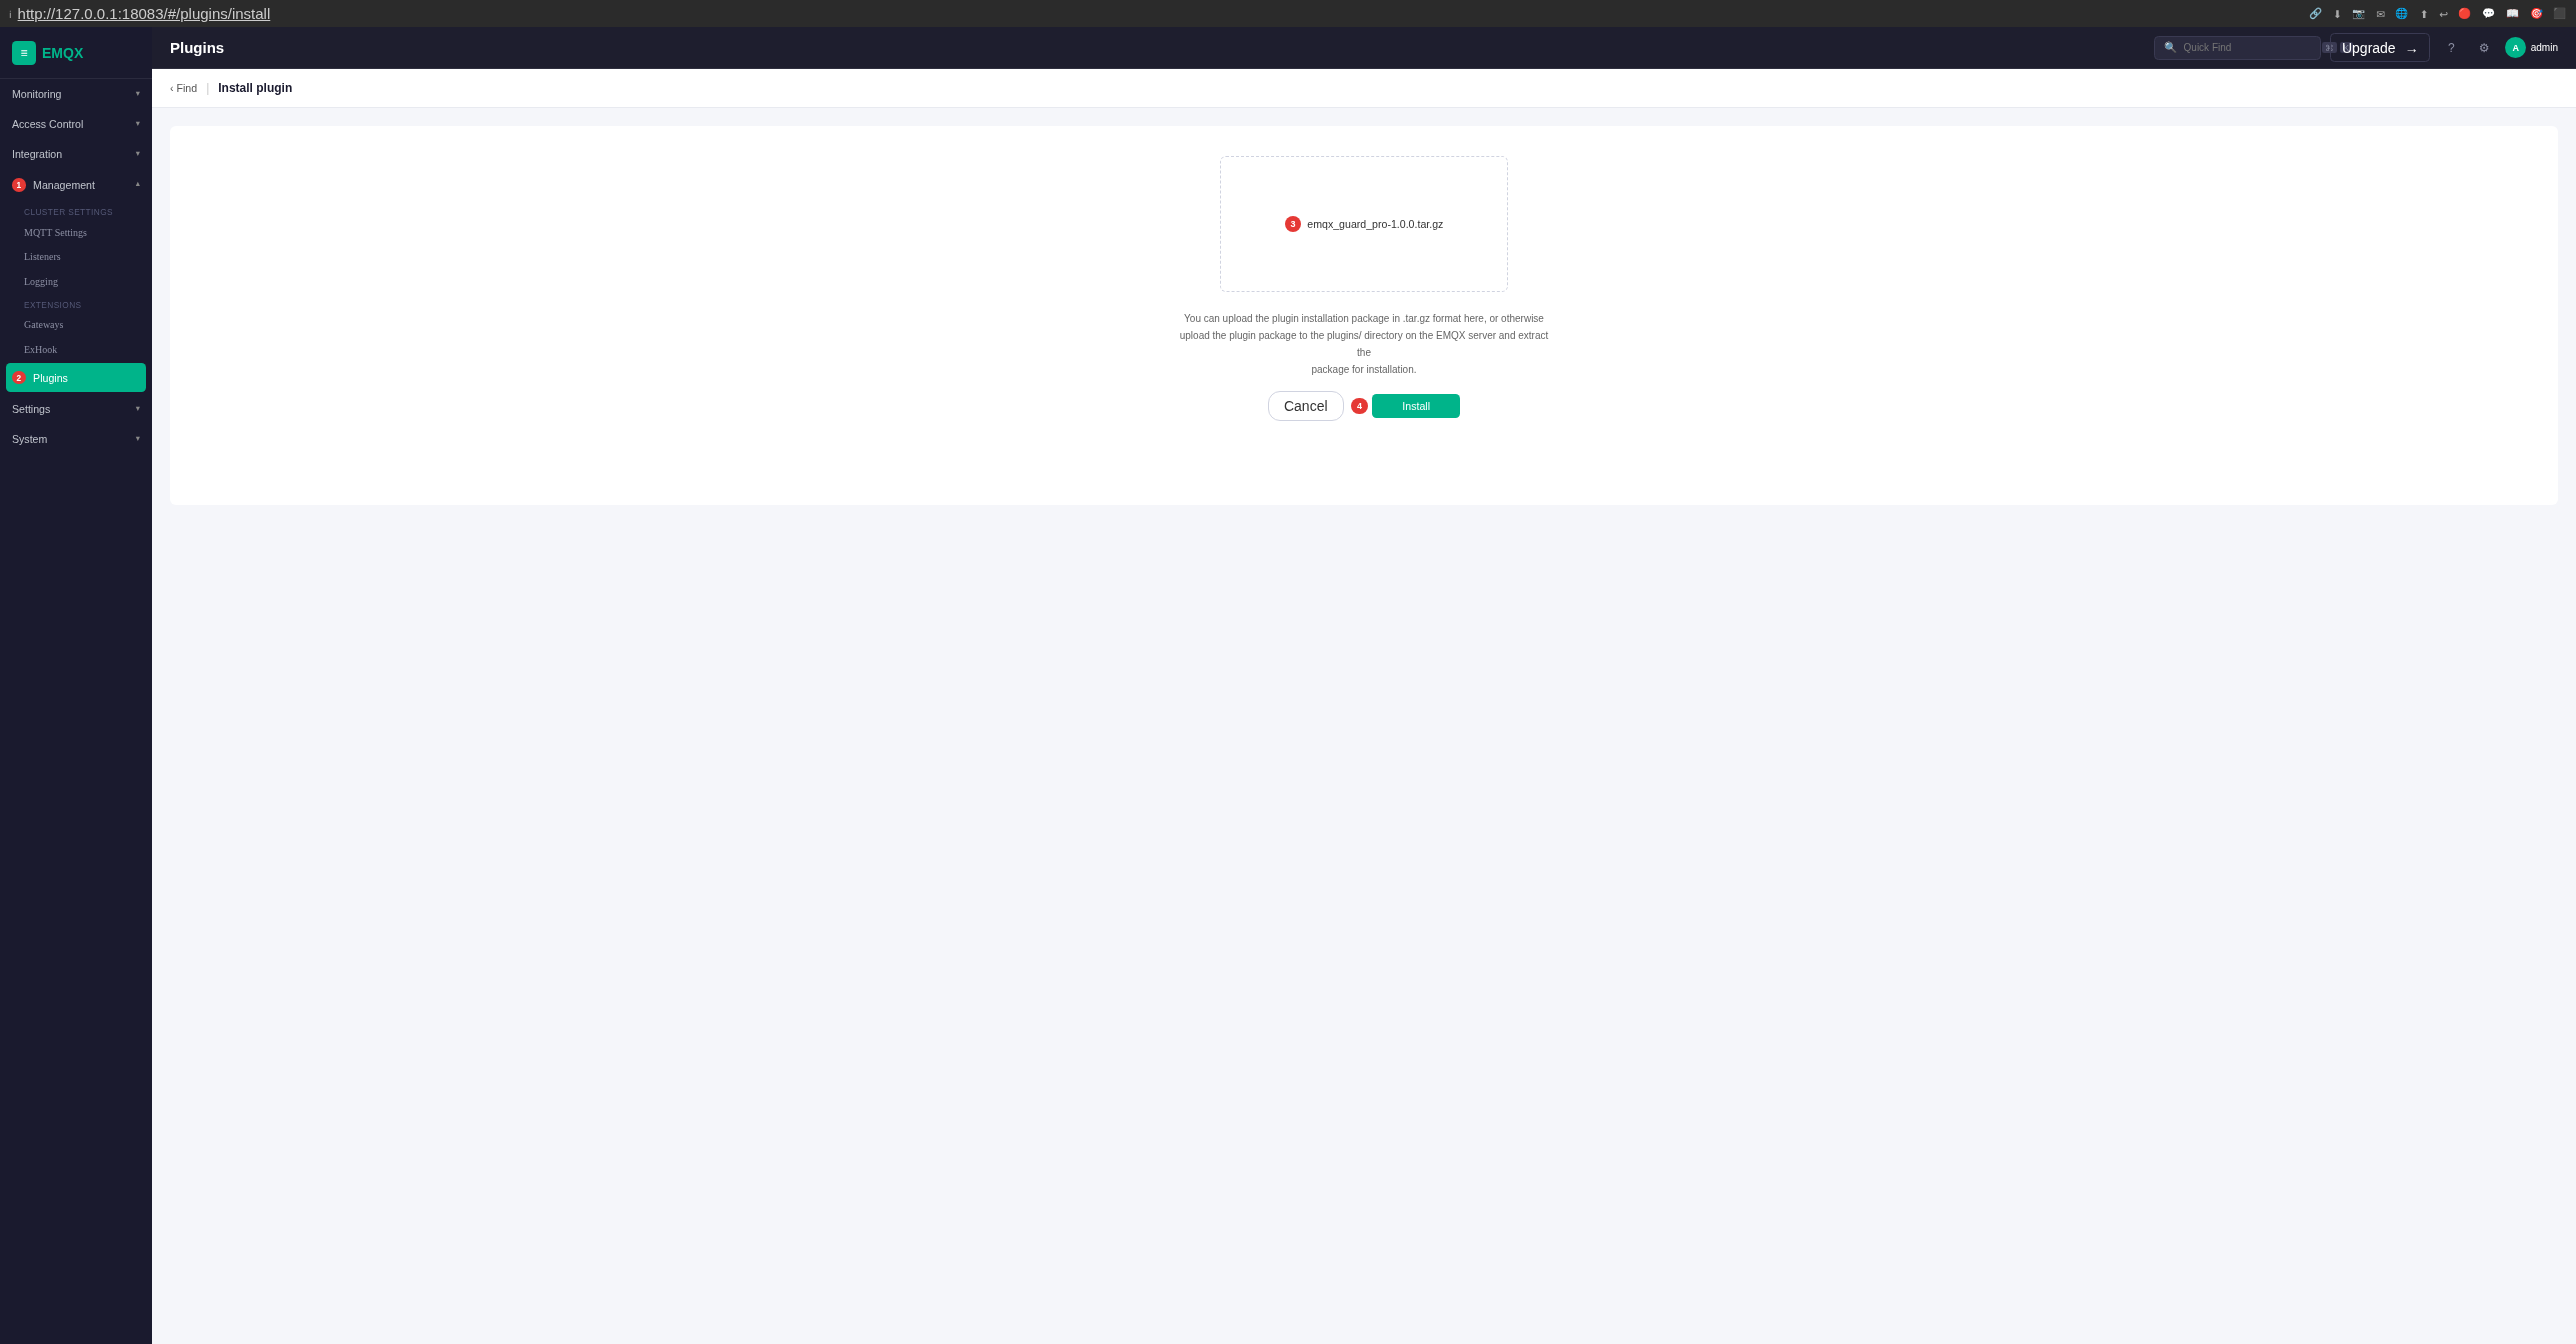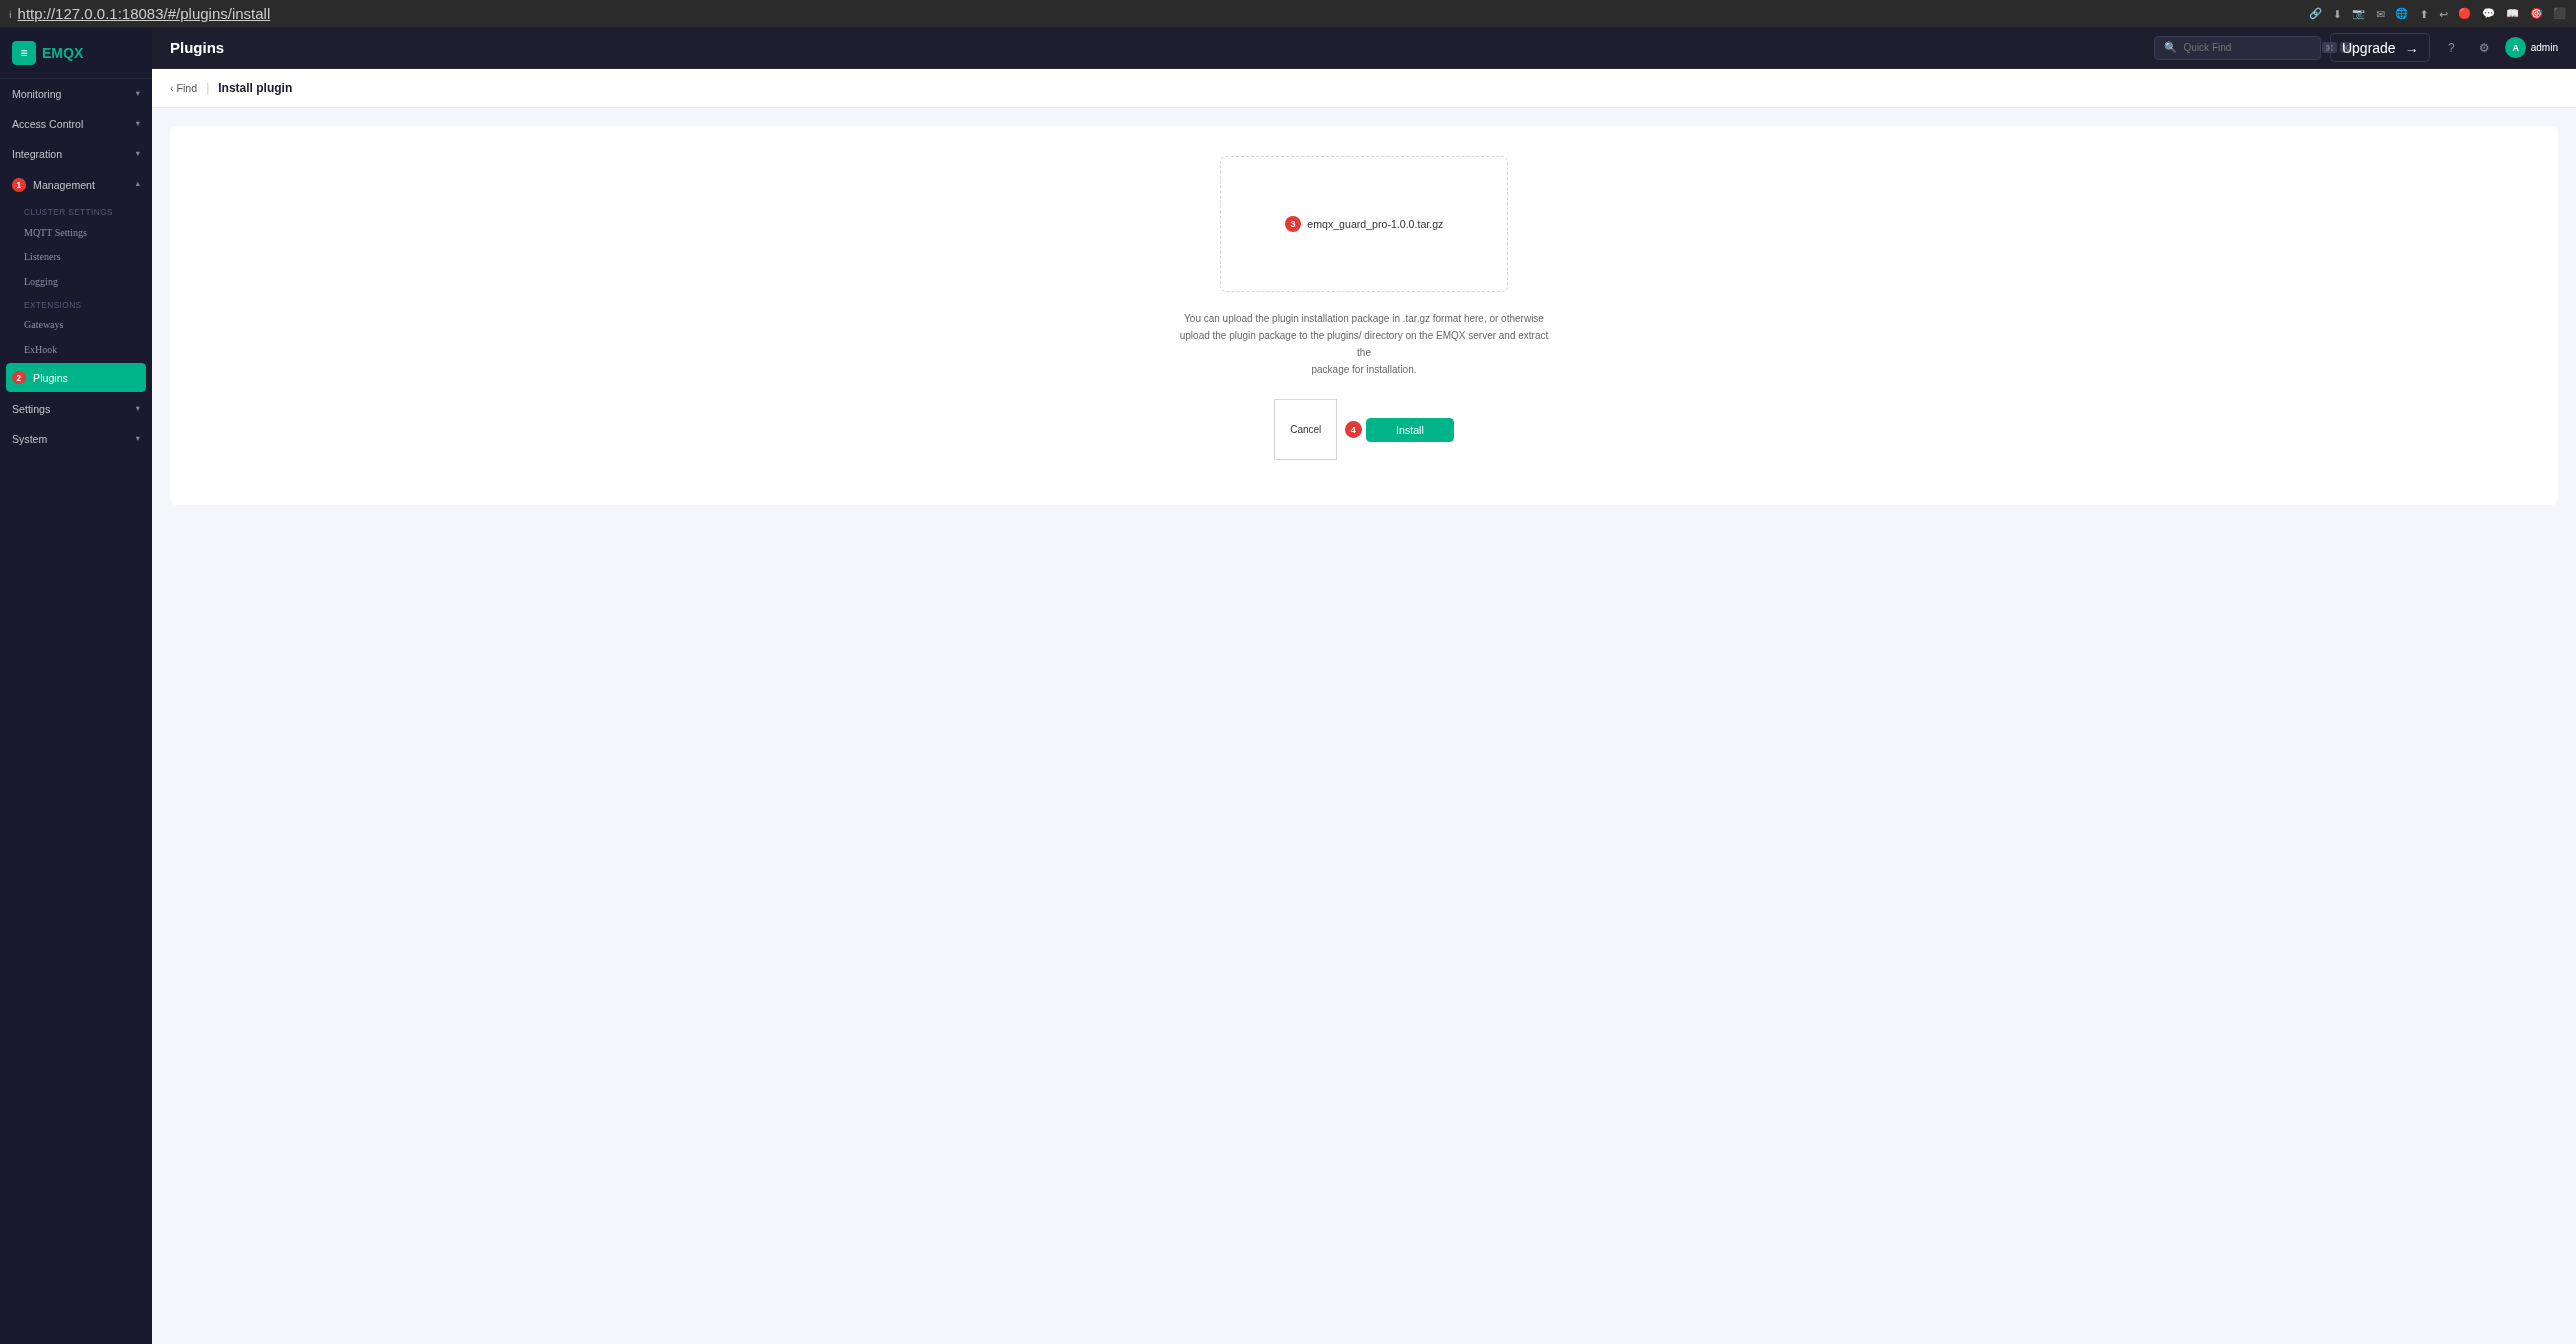--- a/index.html
+++ b/index.html
@@ -221,35 +221,35 @@
       flex-shrink: 0;
     }
     .file-name { font-size: 10.6px; color: #333; }
 
     .upload-description {
       text-align: center;
       color: #666;
       font-size: 10px;
       line-height: 1.7;
       max-width: 379px;
-      margin: 0 auto 21px auto;
+      margin: 0 auto 13px auto;
     }
 
     .action-buttons {
       display: flex;
       justify-content: center;
       gap: 7.6px;
       align-items: center;
     }
     .cancel-btn {
       background: white;
       border: 0.8px solid #d0d3e0;
-      border-radius: 0;
-      padding: 24px 15px;
-      font-size: 10px;
+      border-radius: 12px;
+      padding: 6px 15px;
+      font-size: 14px;
       color: #333;
       cursor: pointer;
     }
 
     .install-btn-wrapper {
       display: flex;
       align-items: center;
       gap: 4.5px;
     }
     .install-badge-number {

